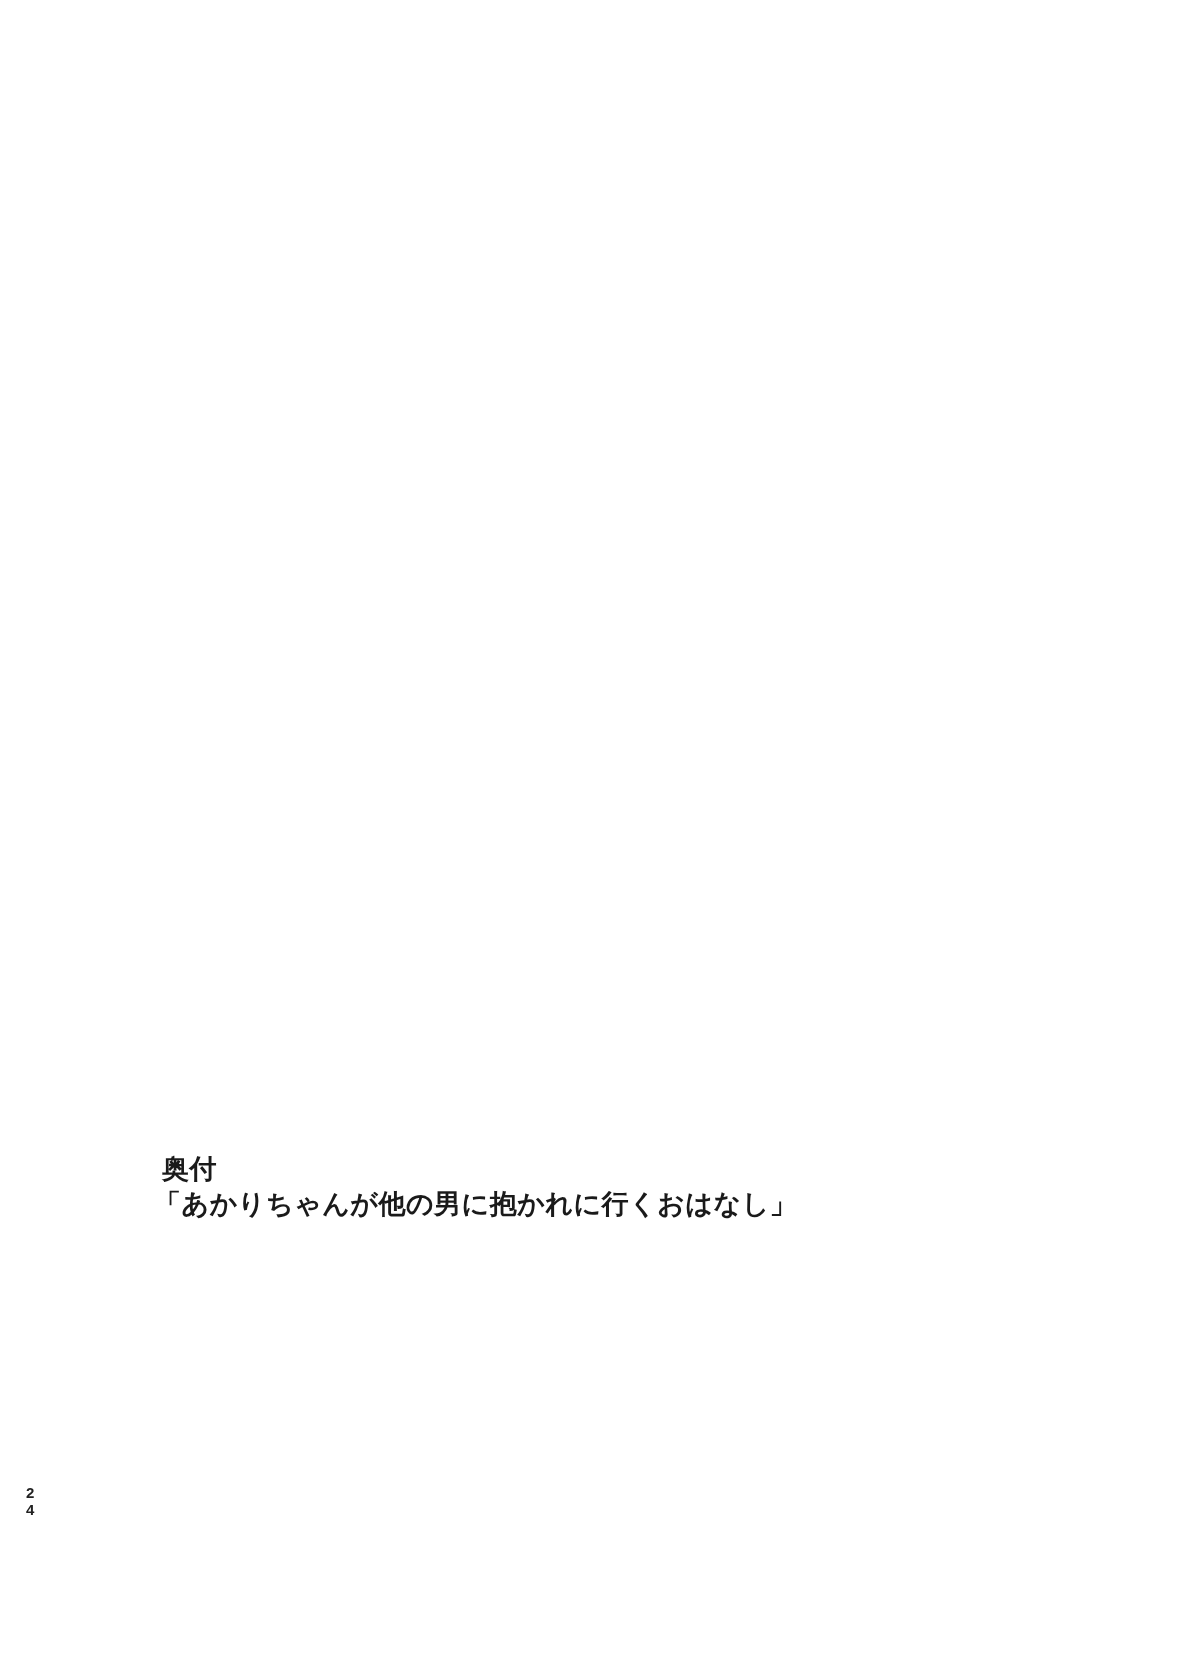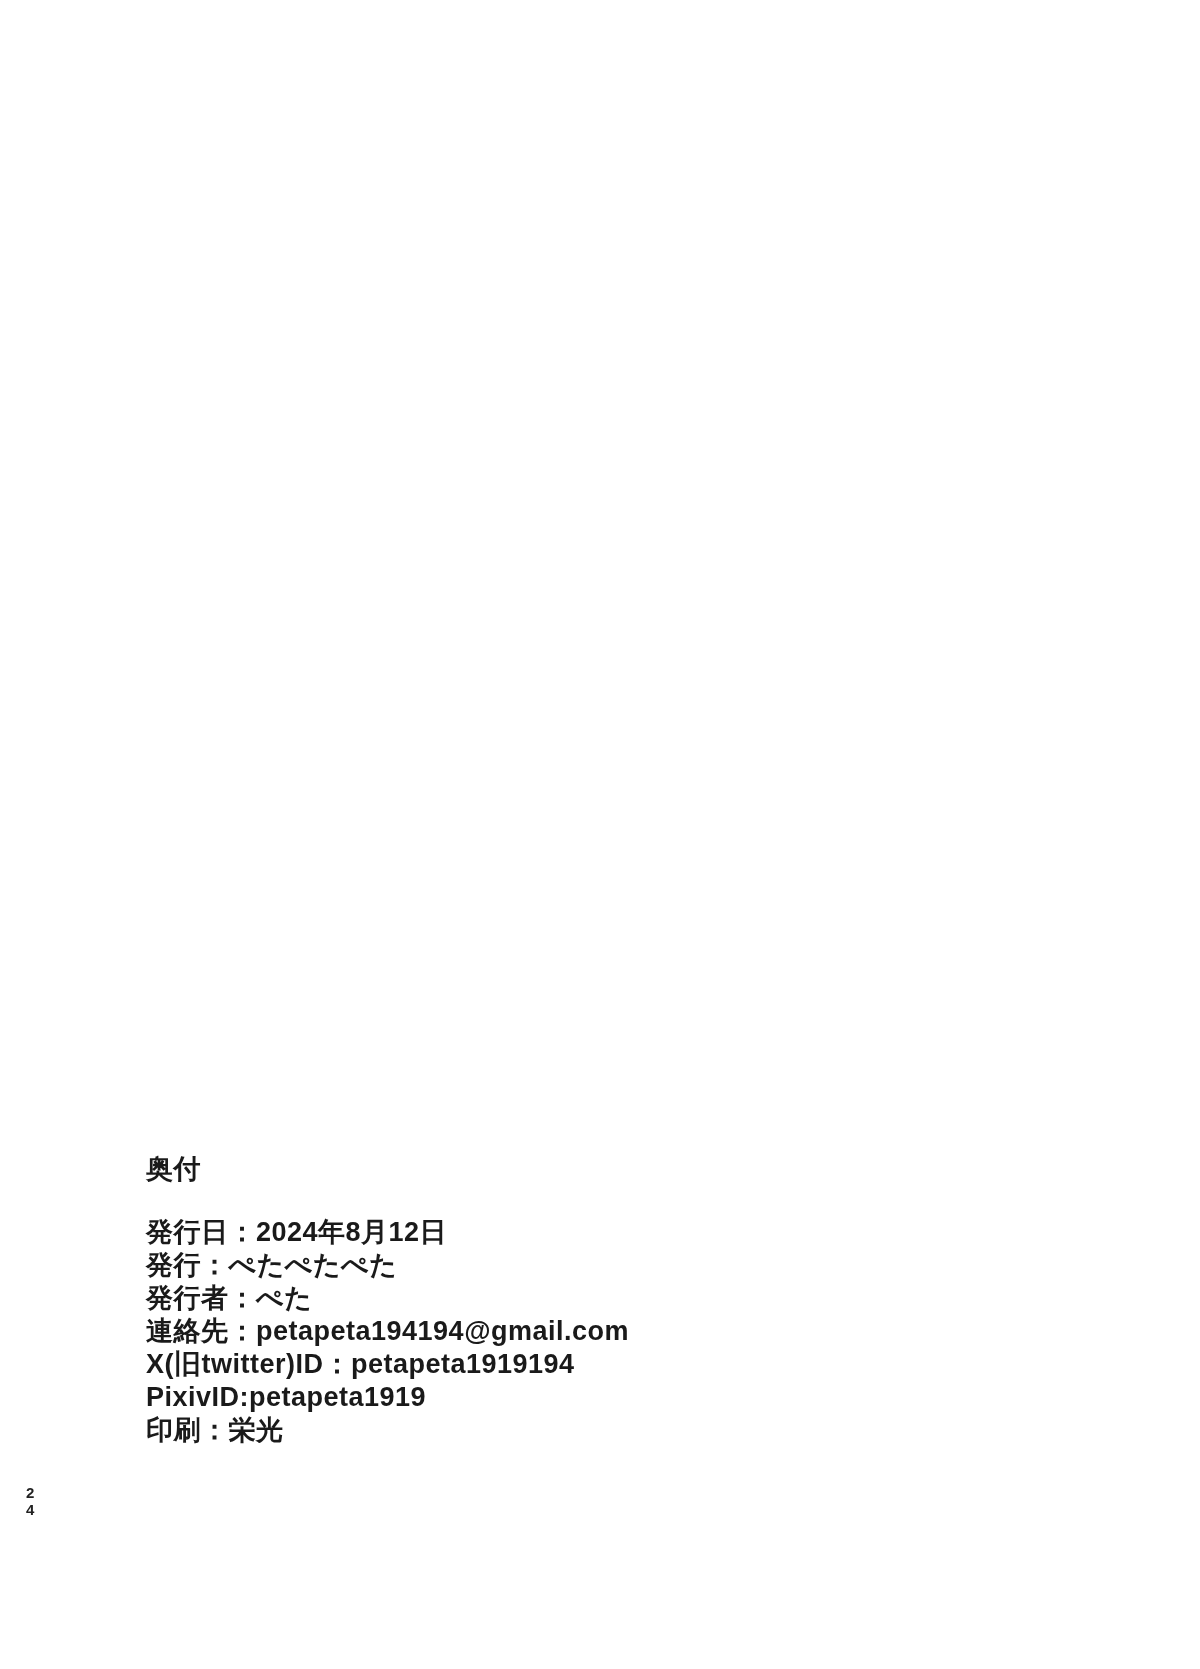--- a/index.html
+++ b/index.html
@@ -23,21 +23,21 @@
     font-size: 15px;
     line-height: 17px;
     font-weight: bold;
     color: #222222;
     text-align: center;
     letter-spacing: 0;
   }
   .page-num div { display: block; }
   .colophon {
     position: absolute;
-    left: 146px;
+    left: 162px;
     top: 1152px;
     width: 960px;
     font-weight: bold;
     font-size: 27px;
     line-height: 34px;
     letter-spacing: 0.5px;
     white-space: nowrap;
   }
   .colophon-heading { line-height: 34px; }
   .book-title { line-height: 36px; margin-left: -8px; }
@@ -52,26 +52,18 @@
 
 <div class="page">
 
   <div class="page-num">
     <div>2</div>
     <div>4</div>
   </div>
 
   <div class="colophon">
     <div class="colophon-heading">奥付</div>
+    <div class="book-title">「あかりちゃんが他の男に抱かれに行くおはなし」</div>
 
-    <div class="details">
-      <div class="detail-line">発行日：2024年8月12日</div>
-      <div class="detail-line">発行：ぺたぺたぺた</div>
-      <div class="detail-line">発行者：ぺた</div>
-      <div class="detail-line">連絡先：petapeta194194@gmail.com</div>
-      <div class="detail-line">X(旧twitter)ID：petapeta1919194</div>
-      <div class="detail-line">PixivID:petapeta1919</div>
-      <div class="detail-line">印刷：栄光</div>
-    </div>
 
   </div>
 
 </div>
 
 </body></html>

